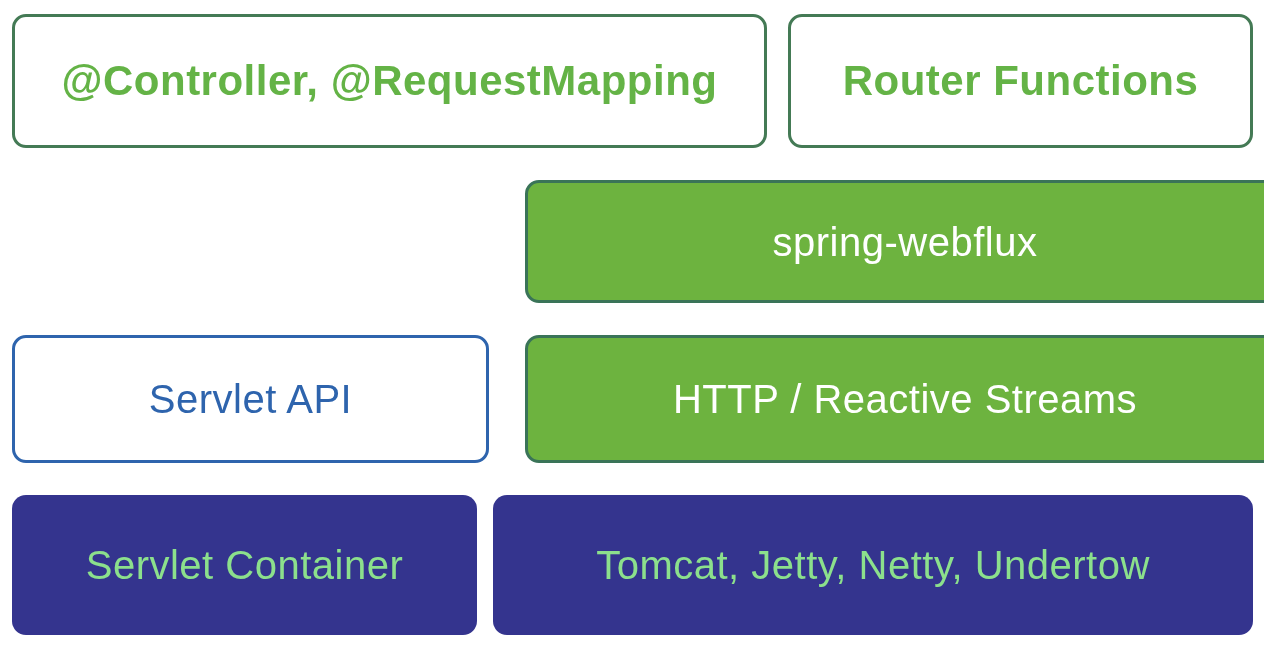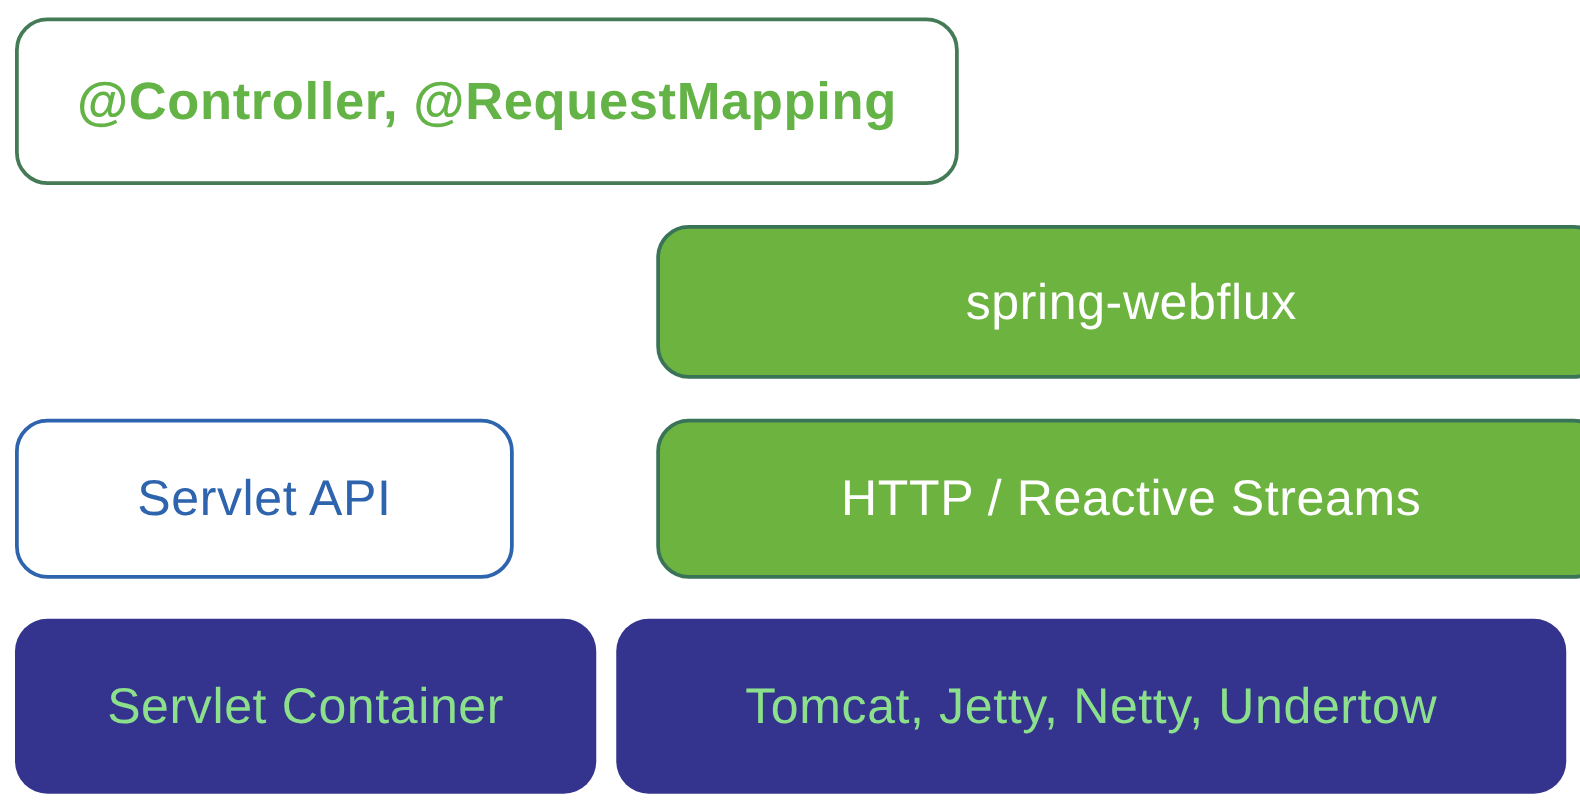--- a/index.html
+++ b/index.html
@@ -19,21 +19,21 @@
     font-family: "Liberation Sans", sans-serif;
     overflow: hidden;
   }
   .diagram {
     position: relative;
     width: 1264px; height: 645px;
     background: #ffffff;
   }
   .box {
     position: absolute;
-    border-radius: 26px;
+    border-radius: 14px;
     display: flex;
     align-items: center;
     justify-content: center;
     text-align: center;
     font-size: 40px;
     line-height: 1.1;
     letter-spacing: 0.5px;
     white-space: nowrap;
   }
   .outline-green {
@@ -61,33 +61,34 @@
     border: none;
     color: var(--c-light-green);
   }
   
   .b-controller { left: 12px;  top: 14px;  width: 755px; height: 134px; }
   .b-router     { left: 788px; top: 14px;  width: 465px; height: 134px; }
   
   .b-webmvc     { left: 12px;  top: 180px; width: 463px; height: 123px; }
   .b-webflux    { left: 493px; top: 180px; width: 760px; height: 123px; }
   
-  .b-servletapi { left: 12px;  top: 335px; width: 399px; height: 128px; }
+  .b-servletapi { left: 12px;  top: 335px; width: 477px; height: 128px; }
   .b-httpreact  { left: 493px; top: 335px; width: 760px; height: 128px; }
   
   .b-container  { left: 12px;  top: 495px; width: 465px; height: 140px; text-align: center; }
   .b-servers    { left: 493px; top: 495px; width: 760px; height: 140px; }
 </style>
 </head>
 <body>
 
 <div class="diagram">
 
   <div class="box outline-green bold b-controller">@Controller, @RequestMapping</div>
 
+  <div class="box outline-green bold b-router">Router Functions</div>
 
 
   <div class="box fill-green b-webflux">spring-webflux</div>
 
   <div class="box outline-blue b-servletapi">Servlet API</div>
 
   <div class="box fill-green b-httpreact">HTTP / Reactive Streams</div>
 
   <div class="box fill-indigo b-container">Servlet Container</div>
 

